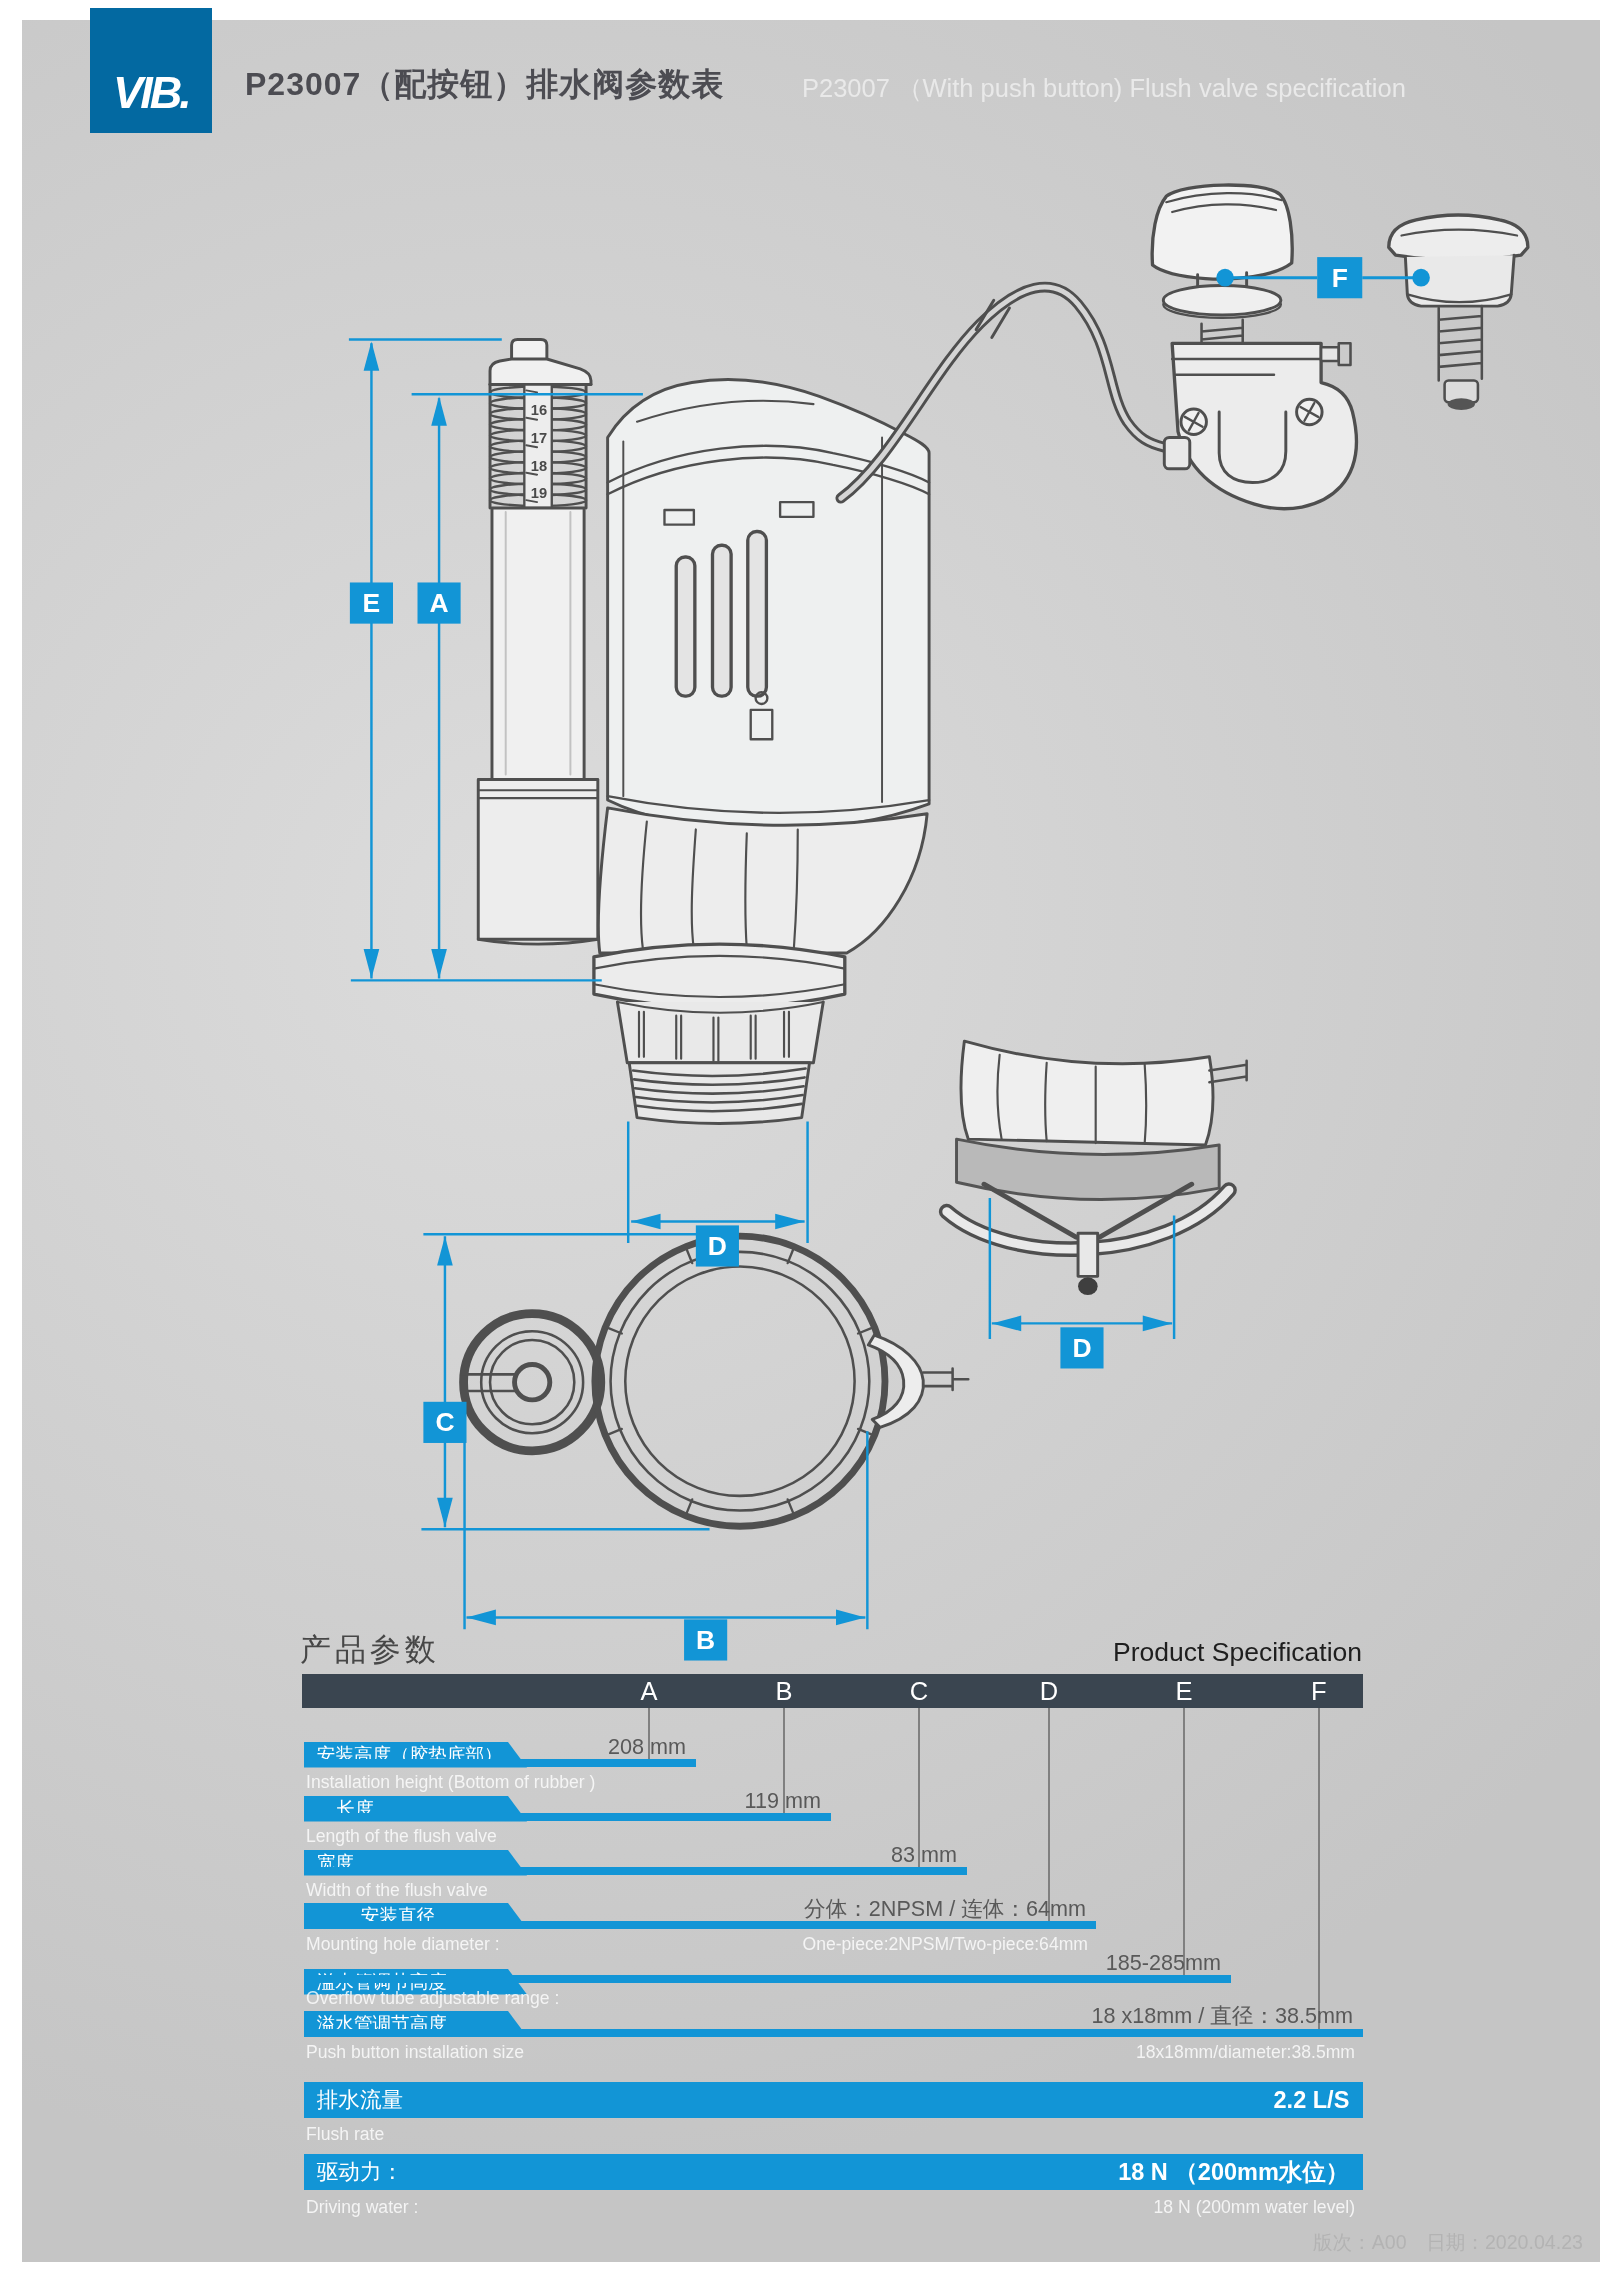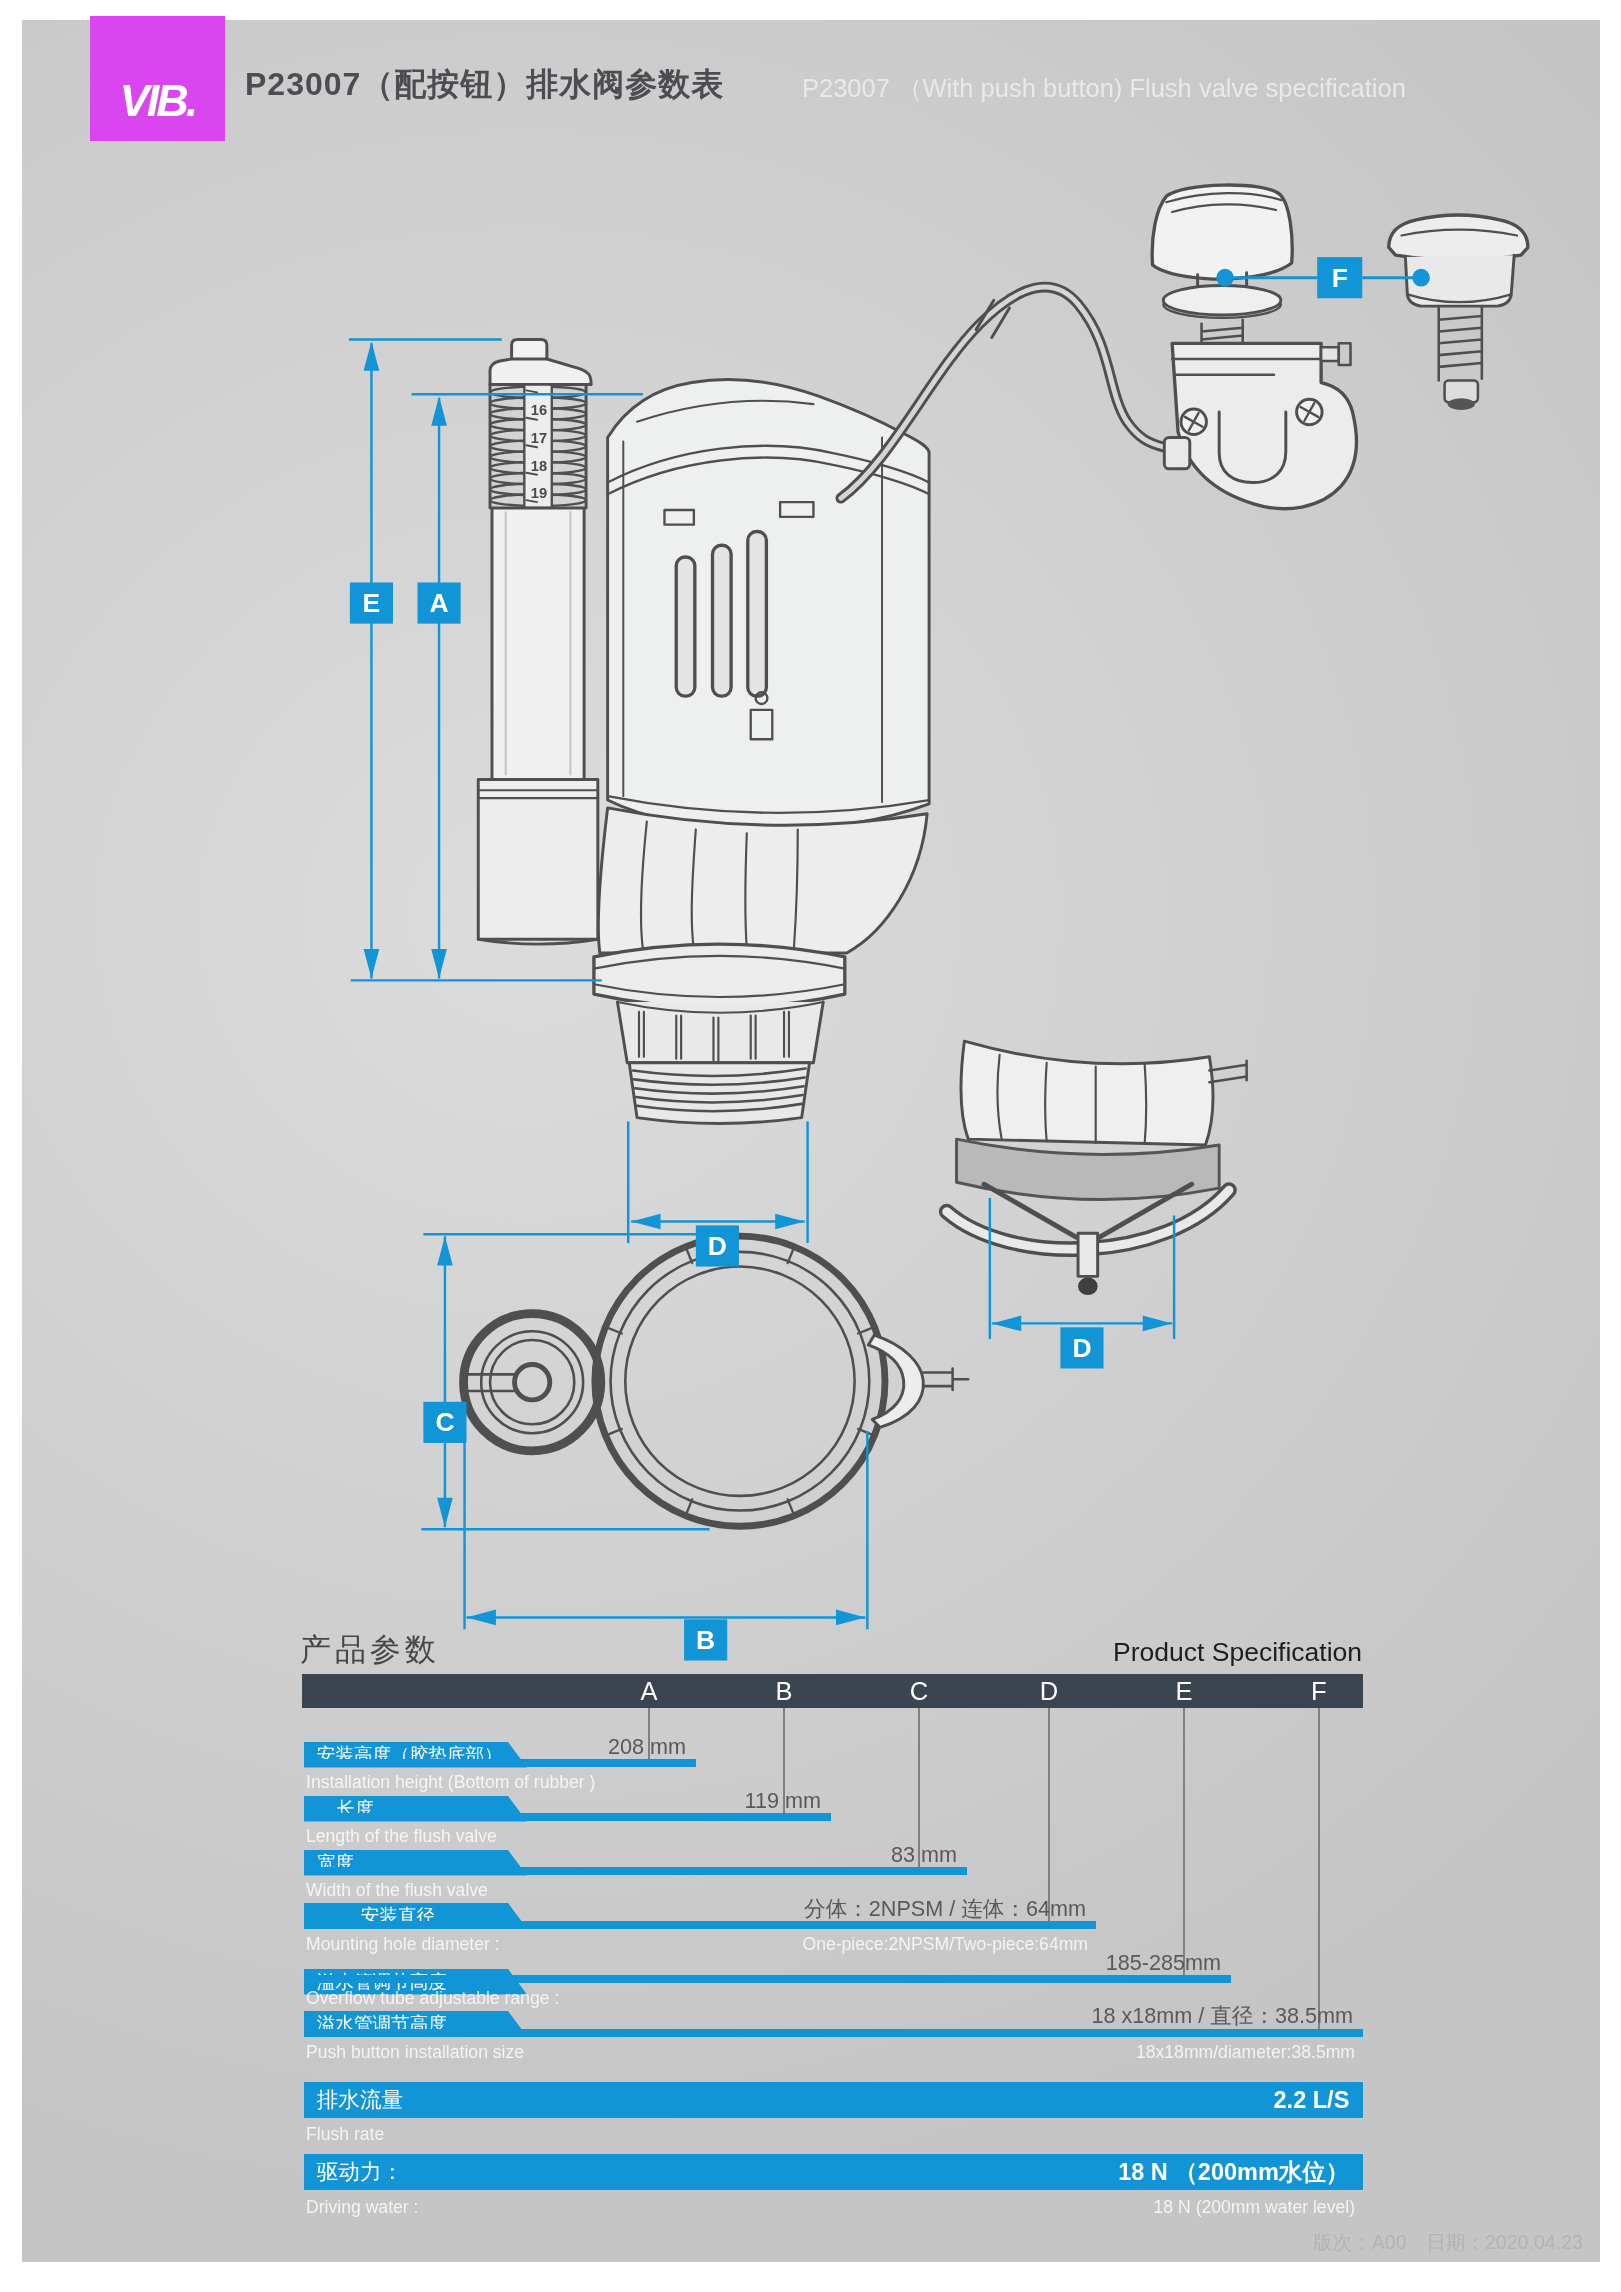--- a/index.html
+++ b/index.html
@@ -1,21 +1,21 @@
 <!DOCTYPE html>
 <html><head>
 <meta charset="utf-8">
 <style>
   html,body{margin:0;padding:0;background:#ffffff;}
   body{font-family:"Liberation Sans", sans-serif;}
   #page{position:relative;width:1621px;height:2293px;background:#ffffff;overflow:hidden;}
   #sheet{position:absolute;left:21.6px;top:19.6px;width:1578px;height:2242px;
          background:radial-gradient(ellipse 1372px 1274px at 32% 40%, #dcdcdc 0%, #d0d0d0 52%, #c5c5c5 100%);}
   
-  #logo-box{position:absolute;left:90px;top:16px;width:135px;height:125px;background:#d946ef;}
+  #logo-box{position:absolute;left:90px;top:8px;width:122px;height:125px;background:#0369a1;}
   #logo-text{position:absolute;left:0;right:0;bottom:13.7px;text-align:center;color:#fff;
              font-style:italic;font-weight:900;font-size:45px;letter-spacing:-2.9px;}
   #title-cn{position:absolute;left:245px;top:63px;font-size:32px;font-weight:bold;color:#4c4c52;letter-spacing:1px;}
   #title-en{position:absolute;left:802px;top:71px;font-size:25.5px;color:#e9e9e9;}
   
   #tbl-title-cn{position:absolute;left:300px;top:1629px;font-size:31px;color:#474747;letter-spacing:3.9px;}
   #tbl-title-en{position:absolute;left:970px;top:1637px;width:392px;text-align:right;font-size:26.5px;color:#1e1e1e;}
   #dark-bar{position:absolute;left:302px;top:1674px;width:1061px;height:34px;background:#3a4550;}
   .col-letter{position:absolute;top:2.9px;width:39px;margin-left:-19.6px;text-align:center;color:#fff;font-size:25.5px;}
   .col-line{position:absolute;width:2px;background:#808080;}

